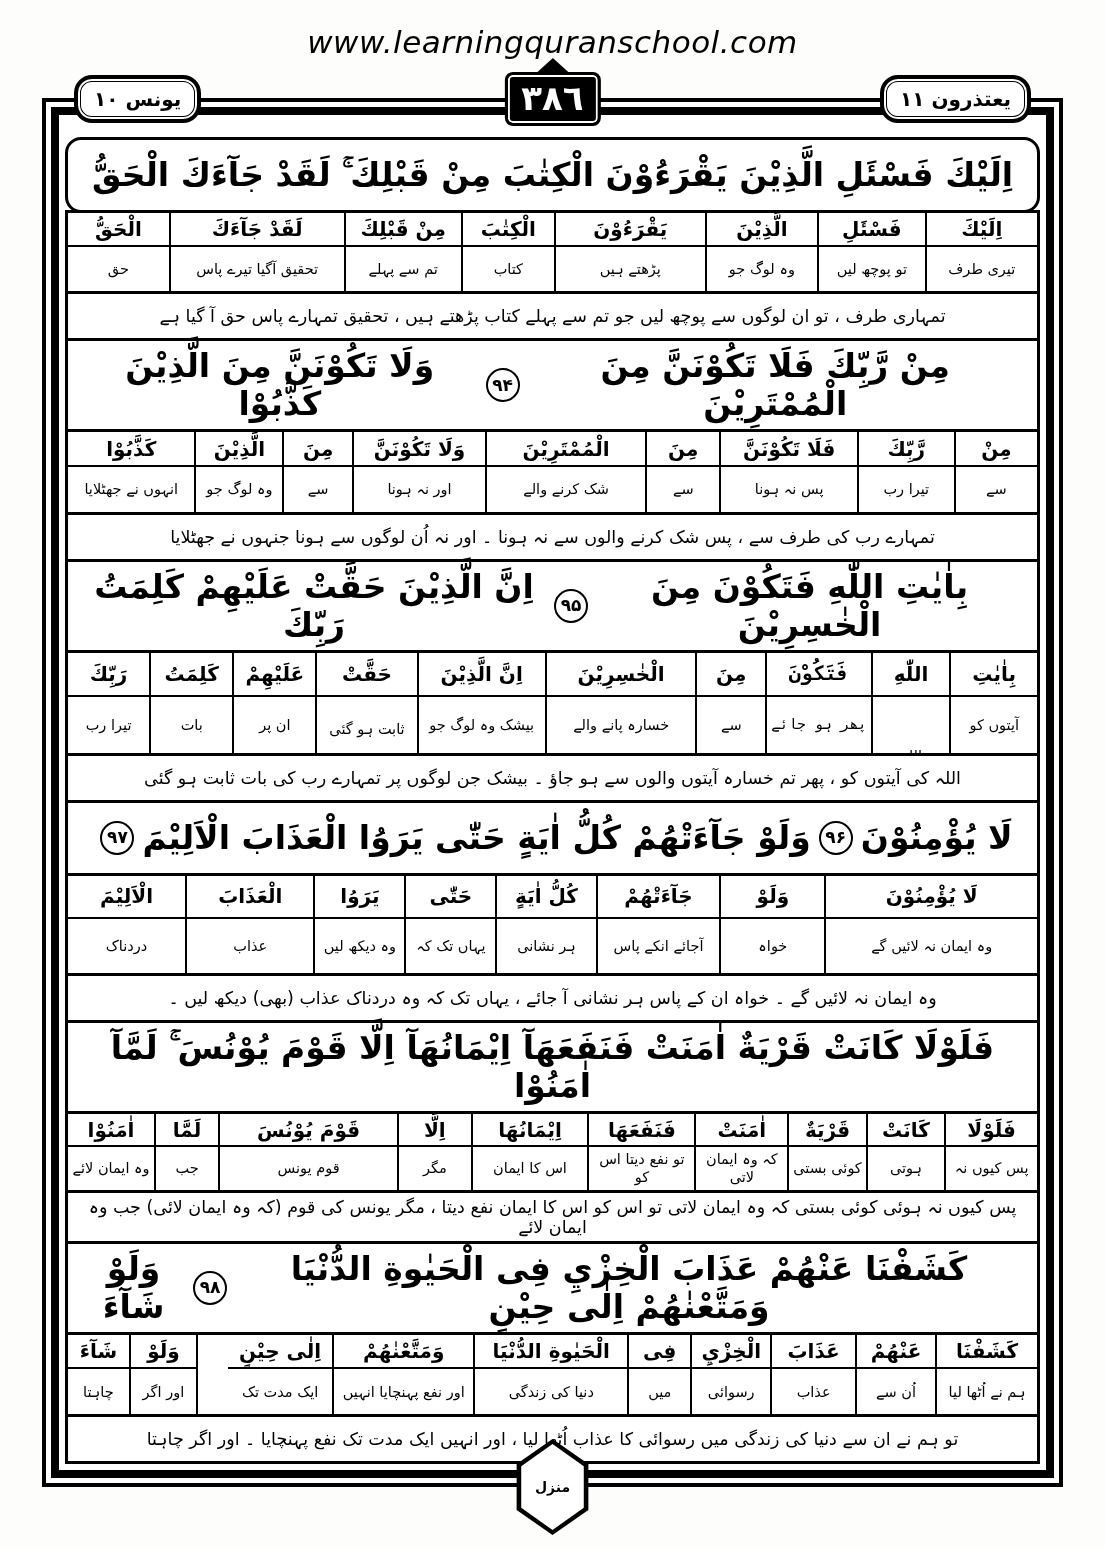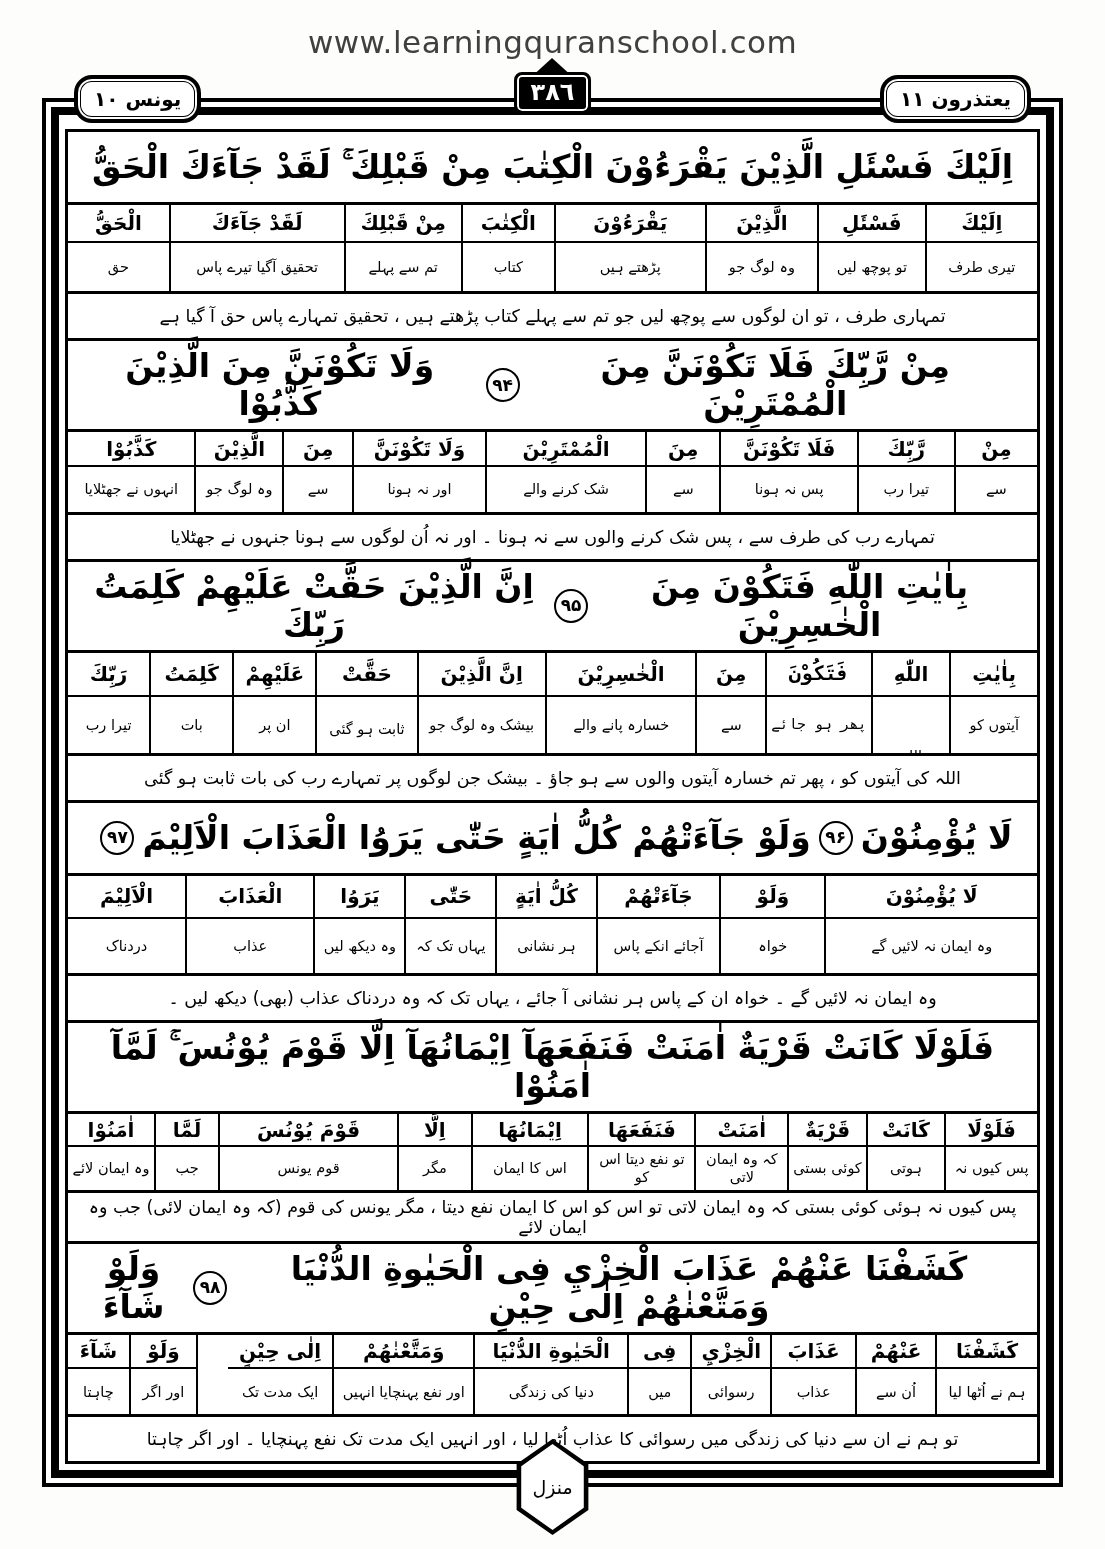--- a/index.html
+++ b/index.html
@@ -8,23 +8,24 @@
     width: 1105px; height: 1549px;
     background: #fdfdfb;
     font-family: "DejaVu Sans", sans-serif;
     overflow: hidden;
     position: relative;
   }
   .site-url {
     text-align: center;
     padding-top: 24px;
     font-size: 31px;
-    color: #404040;
+    color: #000000;
     letter-spacing: 0.5px;
     font-family: "DejaVu Sans", sans-serif;
+    font-style: italic;
   }
   
   .frame-outer {
     position: absolute;
     left: 42px; right: 42px; top: 98px; bottom: 62px;
     border: 4px solid #000;
     padding: 5px;
     background: #fff;
   }
   .frame-mid {
@@ -71,21 +72,21 @@
     border-bottom: 20px solid #000;
     margin-bottom: -6px;
   }
   .page-num {
     background: #000;
     color: #fff;
     border: 3px solid #000;
     border-radius: 8px;
     box-shadow: inset 0 0 0 2px #fff;
     padding: 3px 14px 5px;
-    font-size: 24px;
+    font-size: 34px;
     font-weight: bold;
     direction: rtl;
   }
   
   .manzil-wrap {
     position: absolute;
     bottom: -52px;
     left: 50%;
     transform: translateX(-50%);
     width: 78px; height: 96px;
@@ -94,42 +95,42 @@
   .manzil-outer {
     position: absolute; inset: 0;
     background: #000;
     clip-path: polygon(50% 0, 96% 26%, 96% 74%, 50% 100%, 4% 74%, 4% 26%);
   }
   .manzil-inner {
     position: absolute; inset: 5px;
     background: #fff;
     clip-path: polygon(50% 0, 96% 26%, 96% 74%, 50% 100%, 4% 74%, 4% 26%);
     display: flex; align-items: center; justify-content: center;
-    font-size: 19px; font-weight: normal;
+    font-size: 14px; font-weight: bold;
     direction: rtl;
   }
   
   .block { display: flex; flex-direction: column; flex: 1; }
   .verse-line {
     border: 3px solid #000;
     margin-top: -3px;
     flex: 0 0 auto;
     min-height: 76px;
     display: flex;
     align-items: center;
     justify-content: center;
     direction: rtl;
     font-size: 33px;
     font-weight: bold;
     line-height: 1.15;
     padding: 6px 14px;
     text-align: center;
     background: #fff;
   }
-  .block:first-child .verse-line { margin-top: 8px; }
+  .block:first-child .verse-line { margin-top: 16px; border-radius: 16px; }
   .ayah-marker {
     display: inline-flex;
     width: 34px; height: 34px;
     border: 2.5px solid #000;
     border-radius: 50%;
     align-items: center;
     justify-content: center;
     font-size: 17px;
     font-weight: bold;
     margin: 0 8px;

